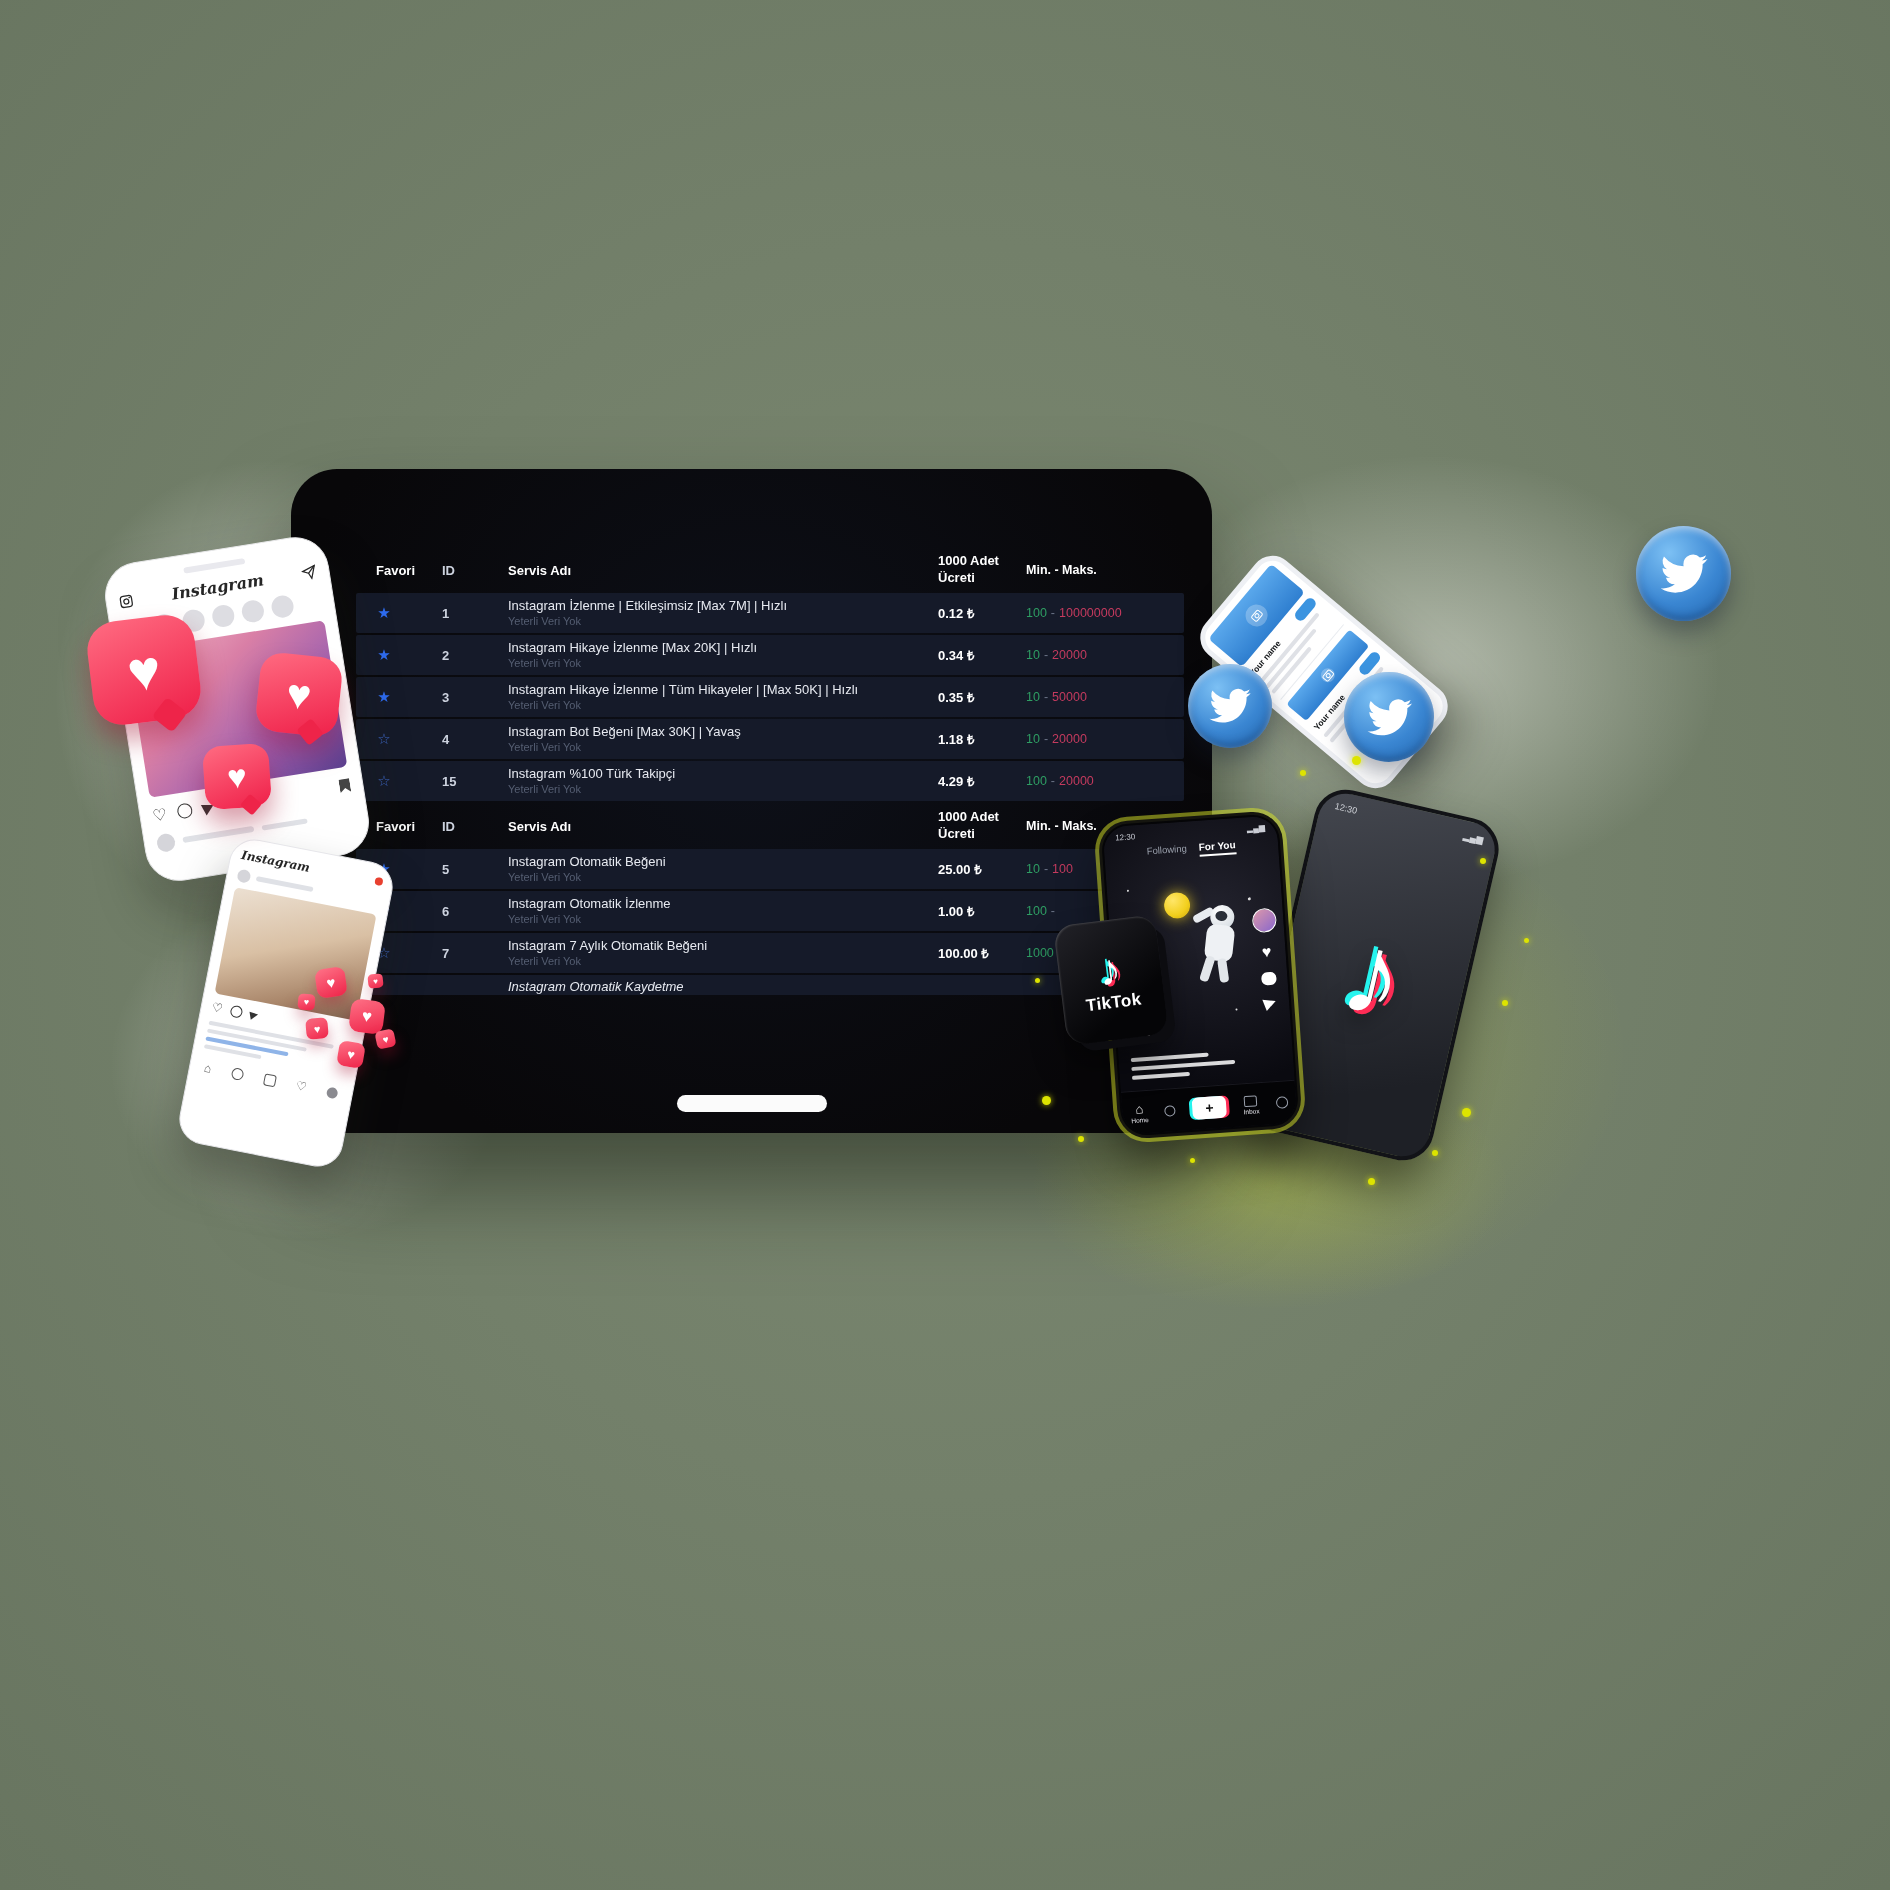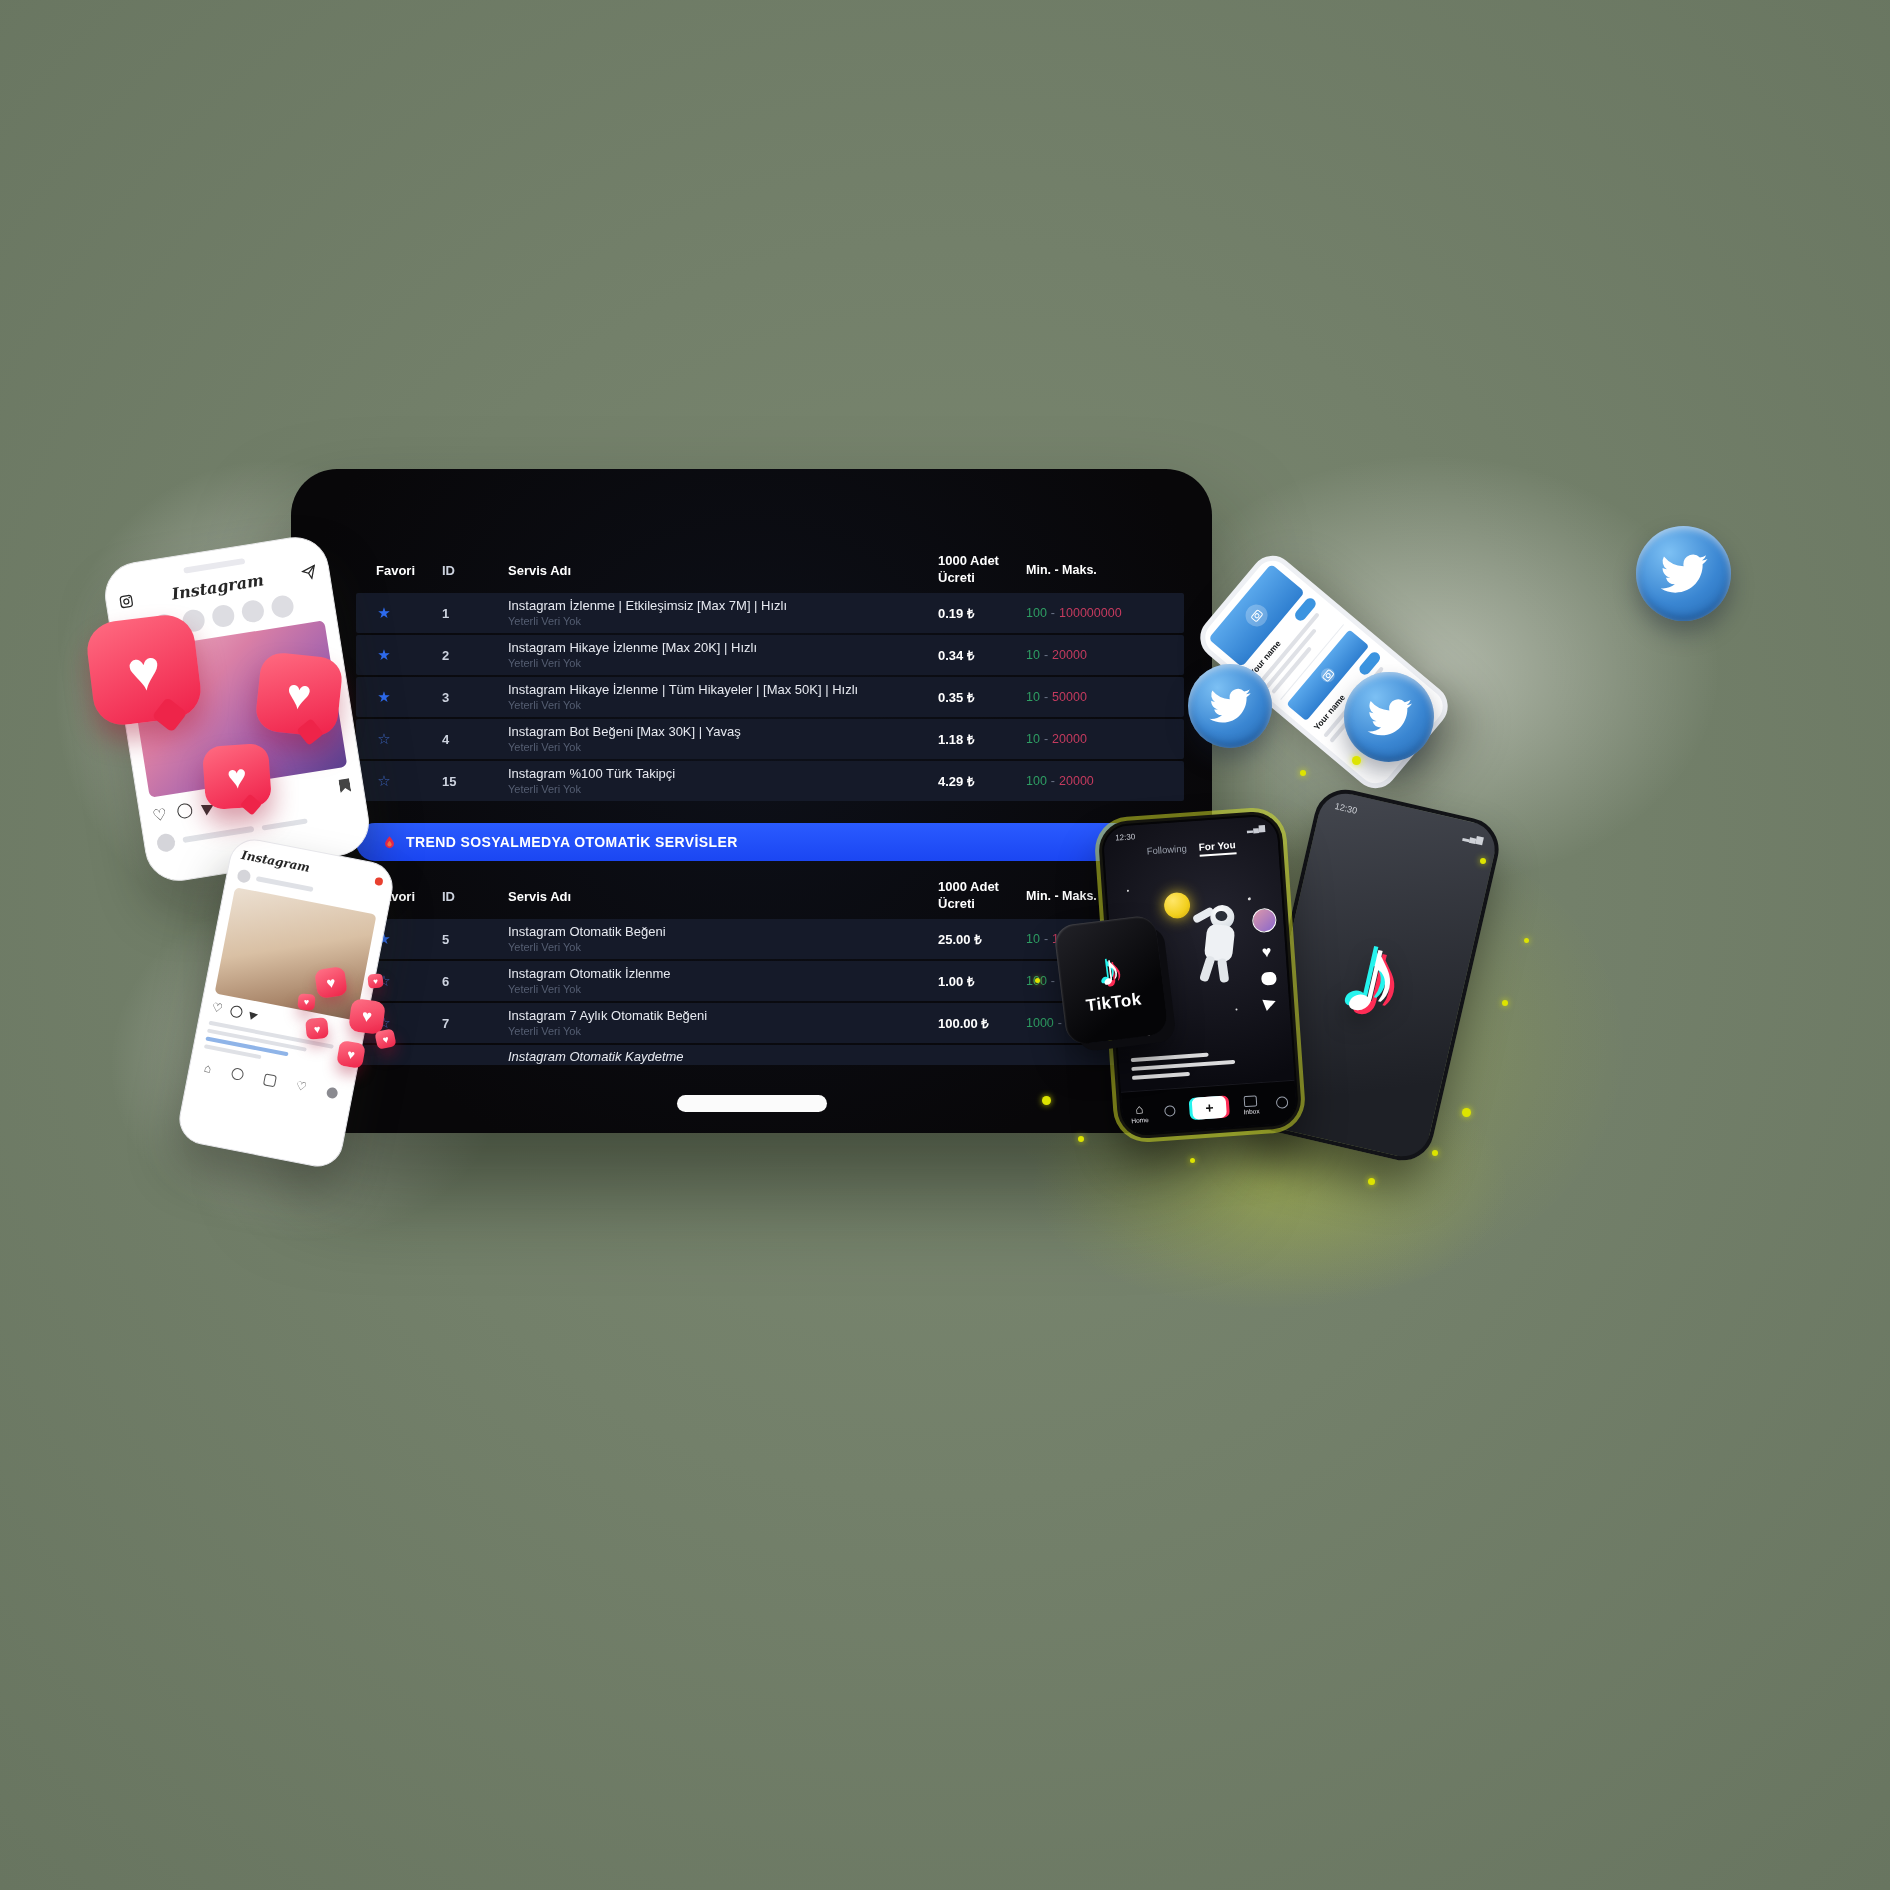--- a/index.html
+++ b/index.html
@@ -261,21 +261,21 @@
           <div class="c-mm">Min. - Maks.</div>
         </div>
 
         <div class="trow">
           <div class="c-star"><span class="star f">★</span></div>
           <div class="c-id">1</div>
           <div class="c-name">
             <div class="sname">Instagram İzlenme | Etkileşimsiz [Max 7M] | Hızlı</div>
             <div class="snote">Yeterli Veri Yok</div>
           </div>
-          <div class="c-price">0.19 ₺</div>
+          <div class="c-price">0.12 ₺</div>
           <div class="c-mm">
             <span class="mn">100</span><span class="sep">-</span><span class="mx">100000000</span>
           </div>
         </div>
 
         <div class="trow">
           <div class="c-star"><span class="star f">★</span></div>
           <div class="c-id">2</div>
           <div class="c-name">
             <div class="sname">Instagram Hikaye İzlenme [Max 20K] | Hızlı</div>
@@ -320,27 +320,20 @@
             <div class="sname">Instagram %100 Türk Takipçi</div>
             <div class="snote">Yeterli Veri Yok</div>
           </div>
           <div class="c-price">4.29 ₺</div>
           <div class="c-mm">
             <span class="mn">100</span><span class="sep">-</span><span class="mx">20000</span>
           </div>
         </div>
       </div>
 
-      <div class="banner">
-        <svg class="flame" viewBox="0 0 24 24">
-          <path d="M12 2s-7 7.5-7 12a7 7 0 0 0 14 0c0-4.5-7-12-7-12z" fill="#f3294d"></path>
-          <path d="M12 9s-3.4 3.8-3.4 6a3.4 3.4 0 0 0 6.8 0c0-2.2-3.4-6-3.4-6z" fill="#ff7a47"></path>
-        </svg>
-        <span class="banner-label">TREND SOSYALMEDYA OTOMATİK SERVİSLER</span>
-      </div>
 
       <div class="smm-table">
         <div class="thead">
           <div class="c-star">Favori</div>
           <div class="c-id">ID</div>
           <div class="c-name">Servis Adı</div>
           <div class="c-price">
             <span>1000 Adet</span>
             <span>Ücreti</span>
           </div>

